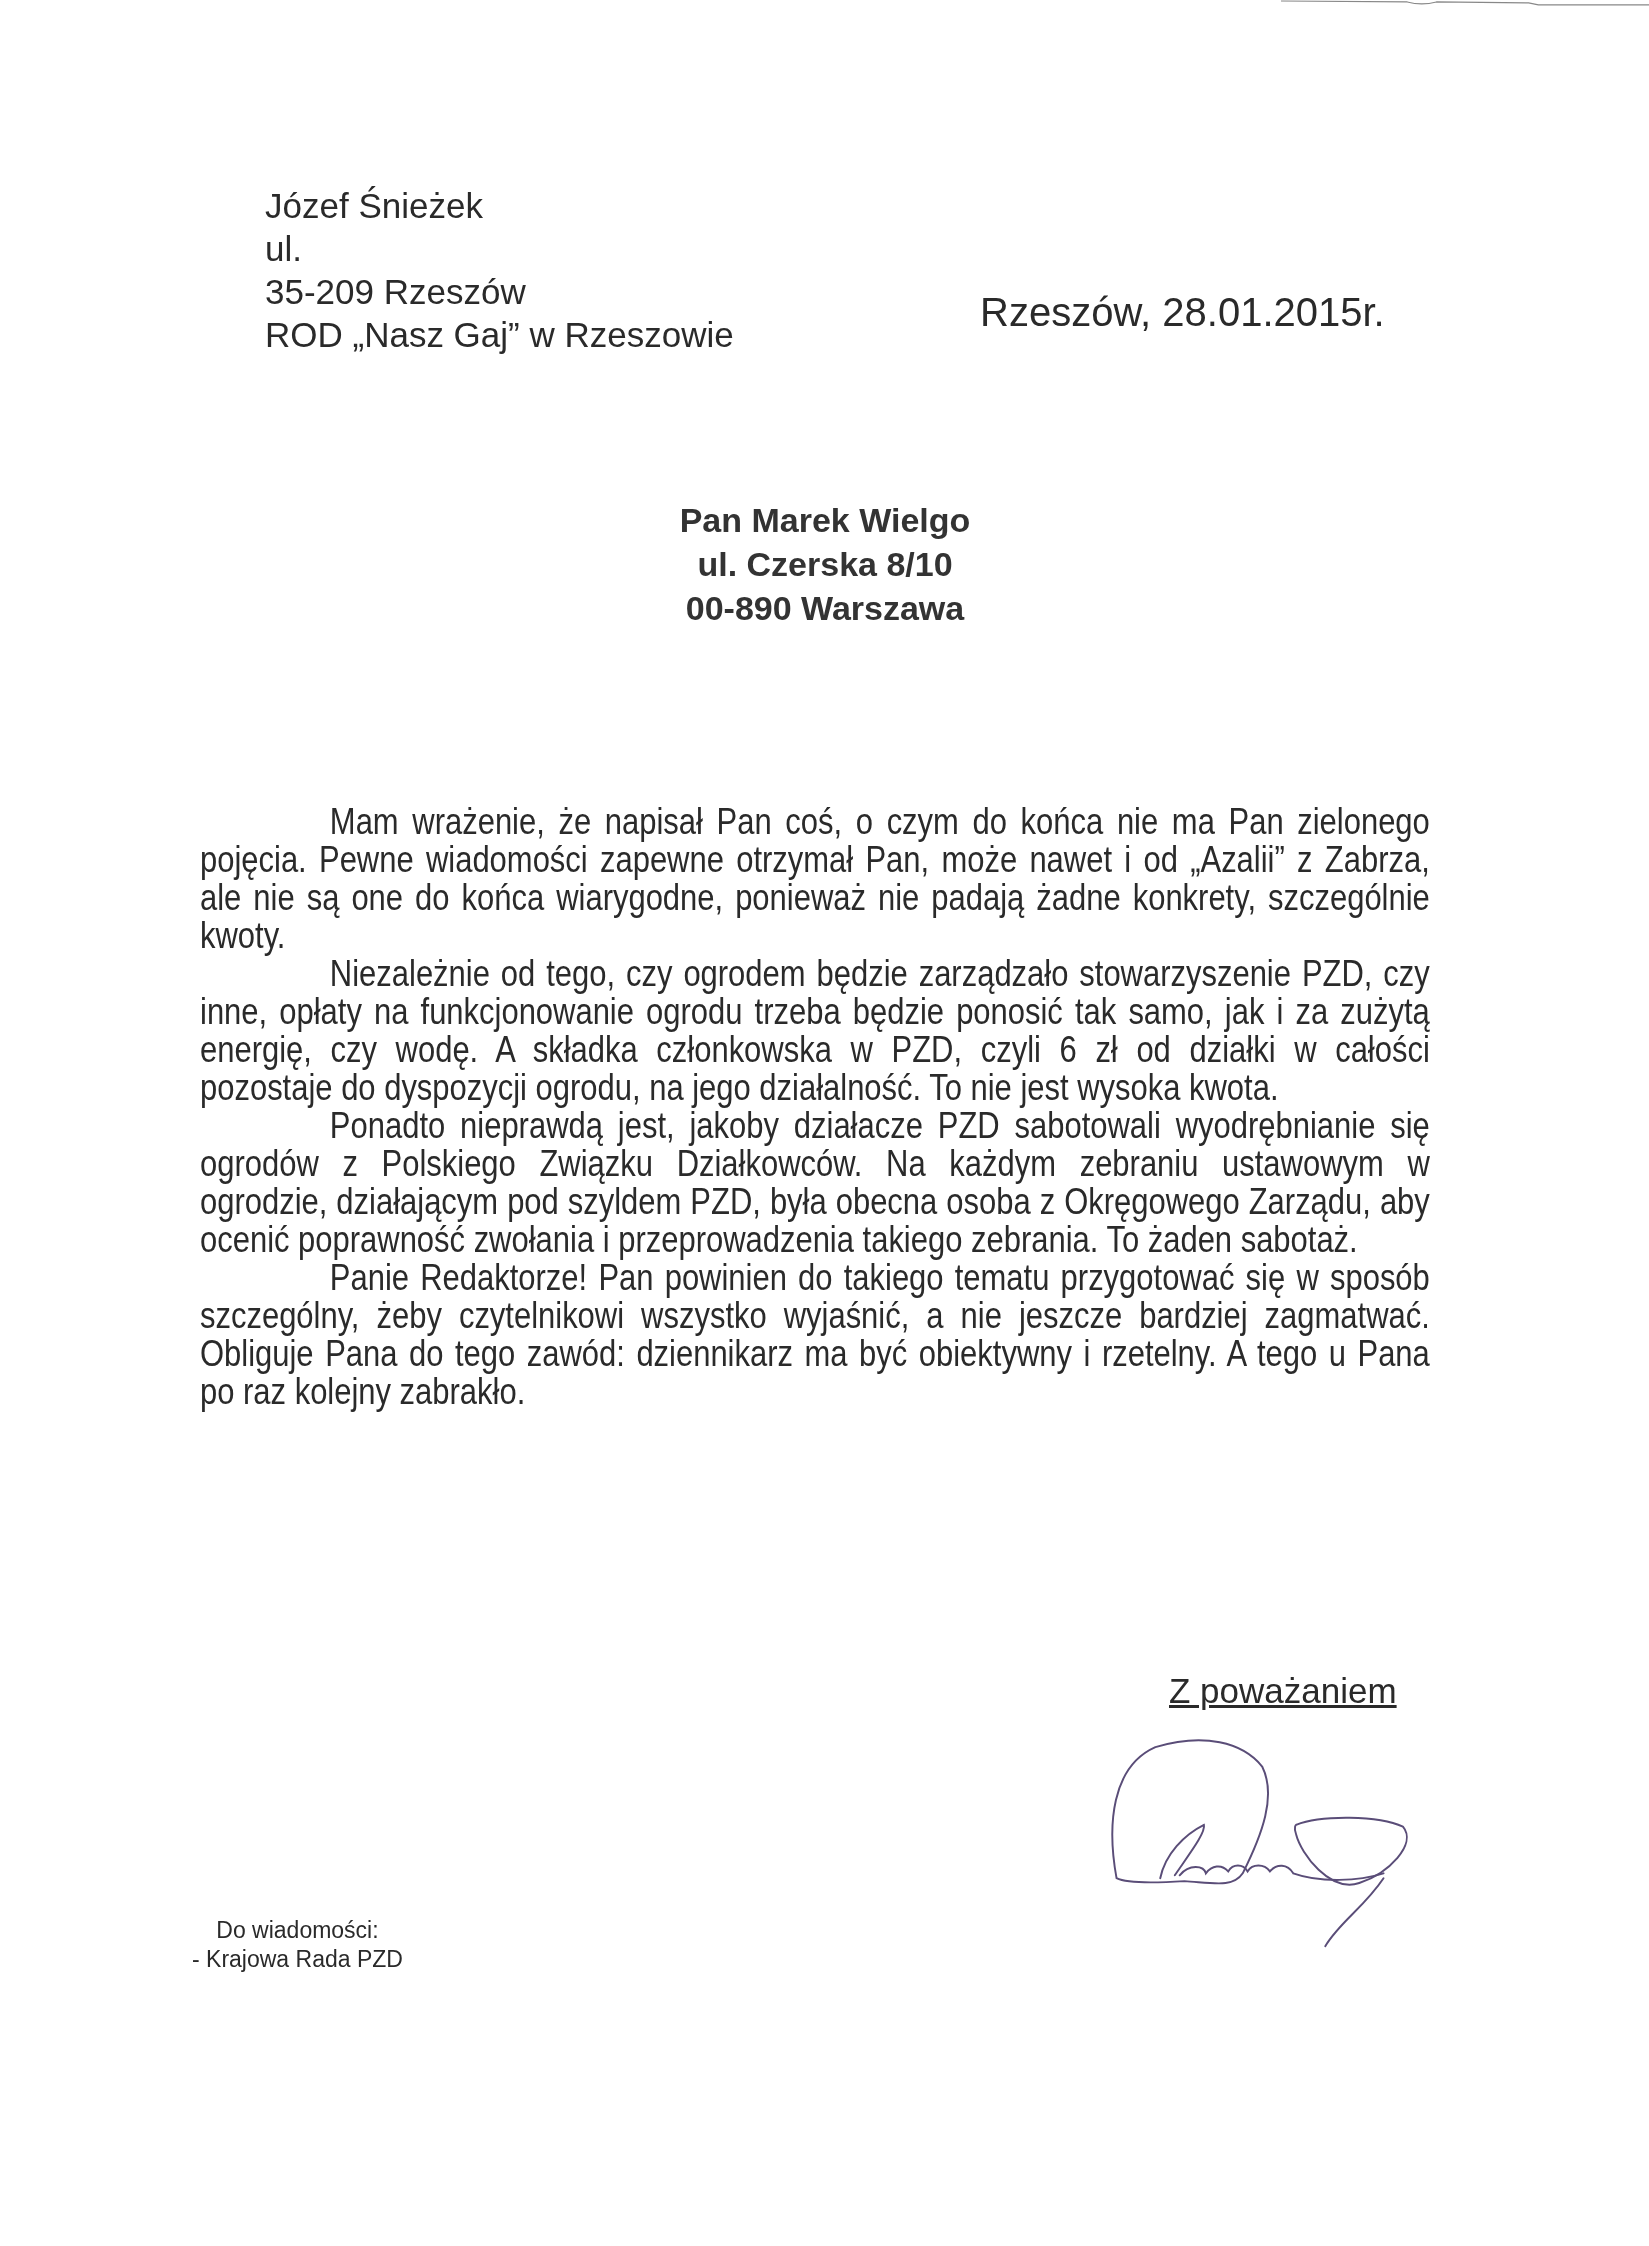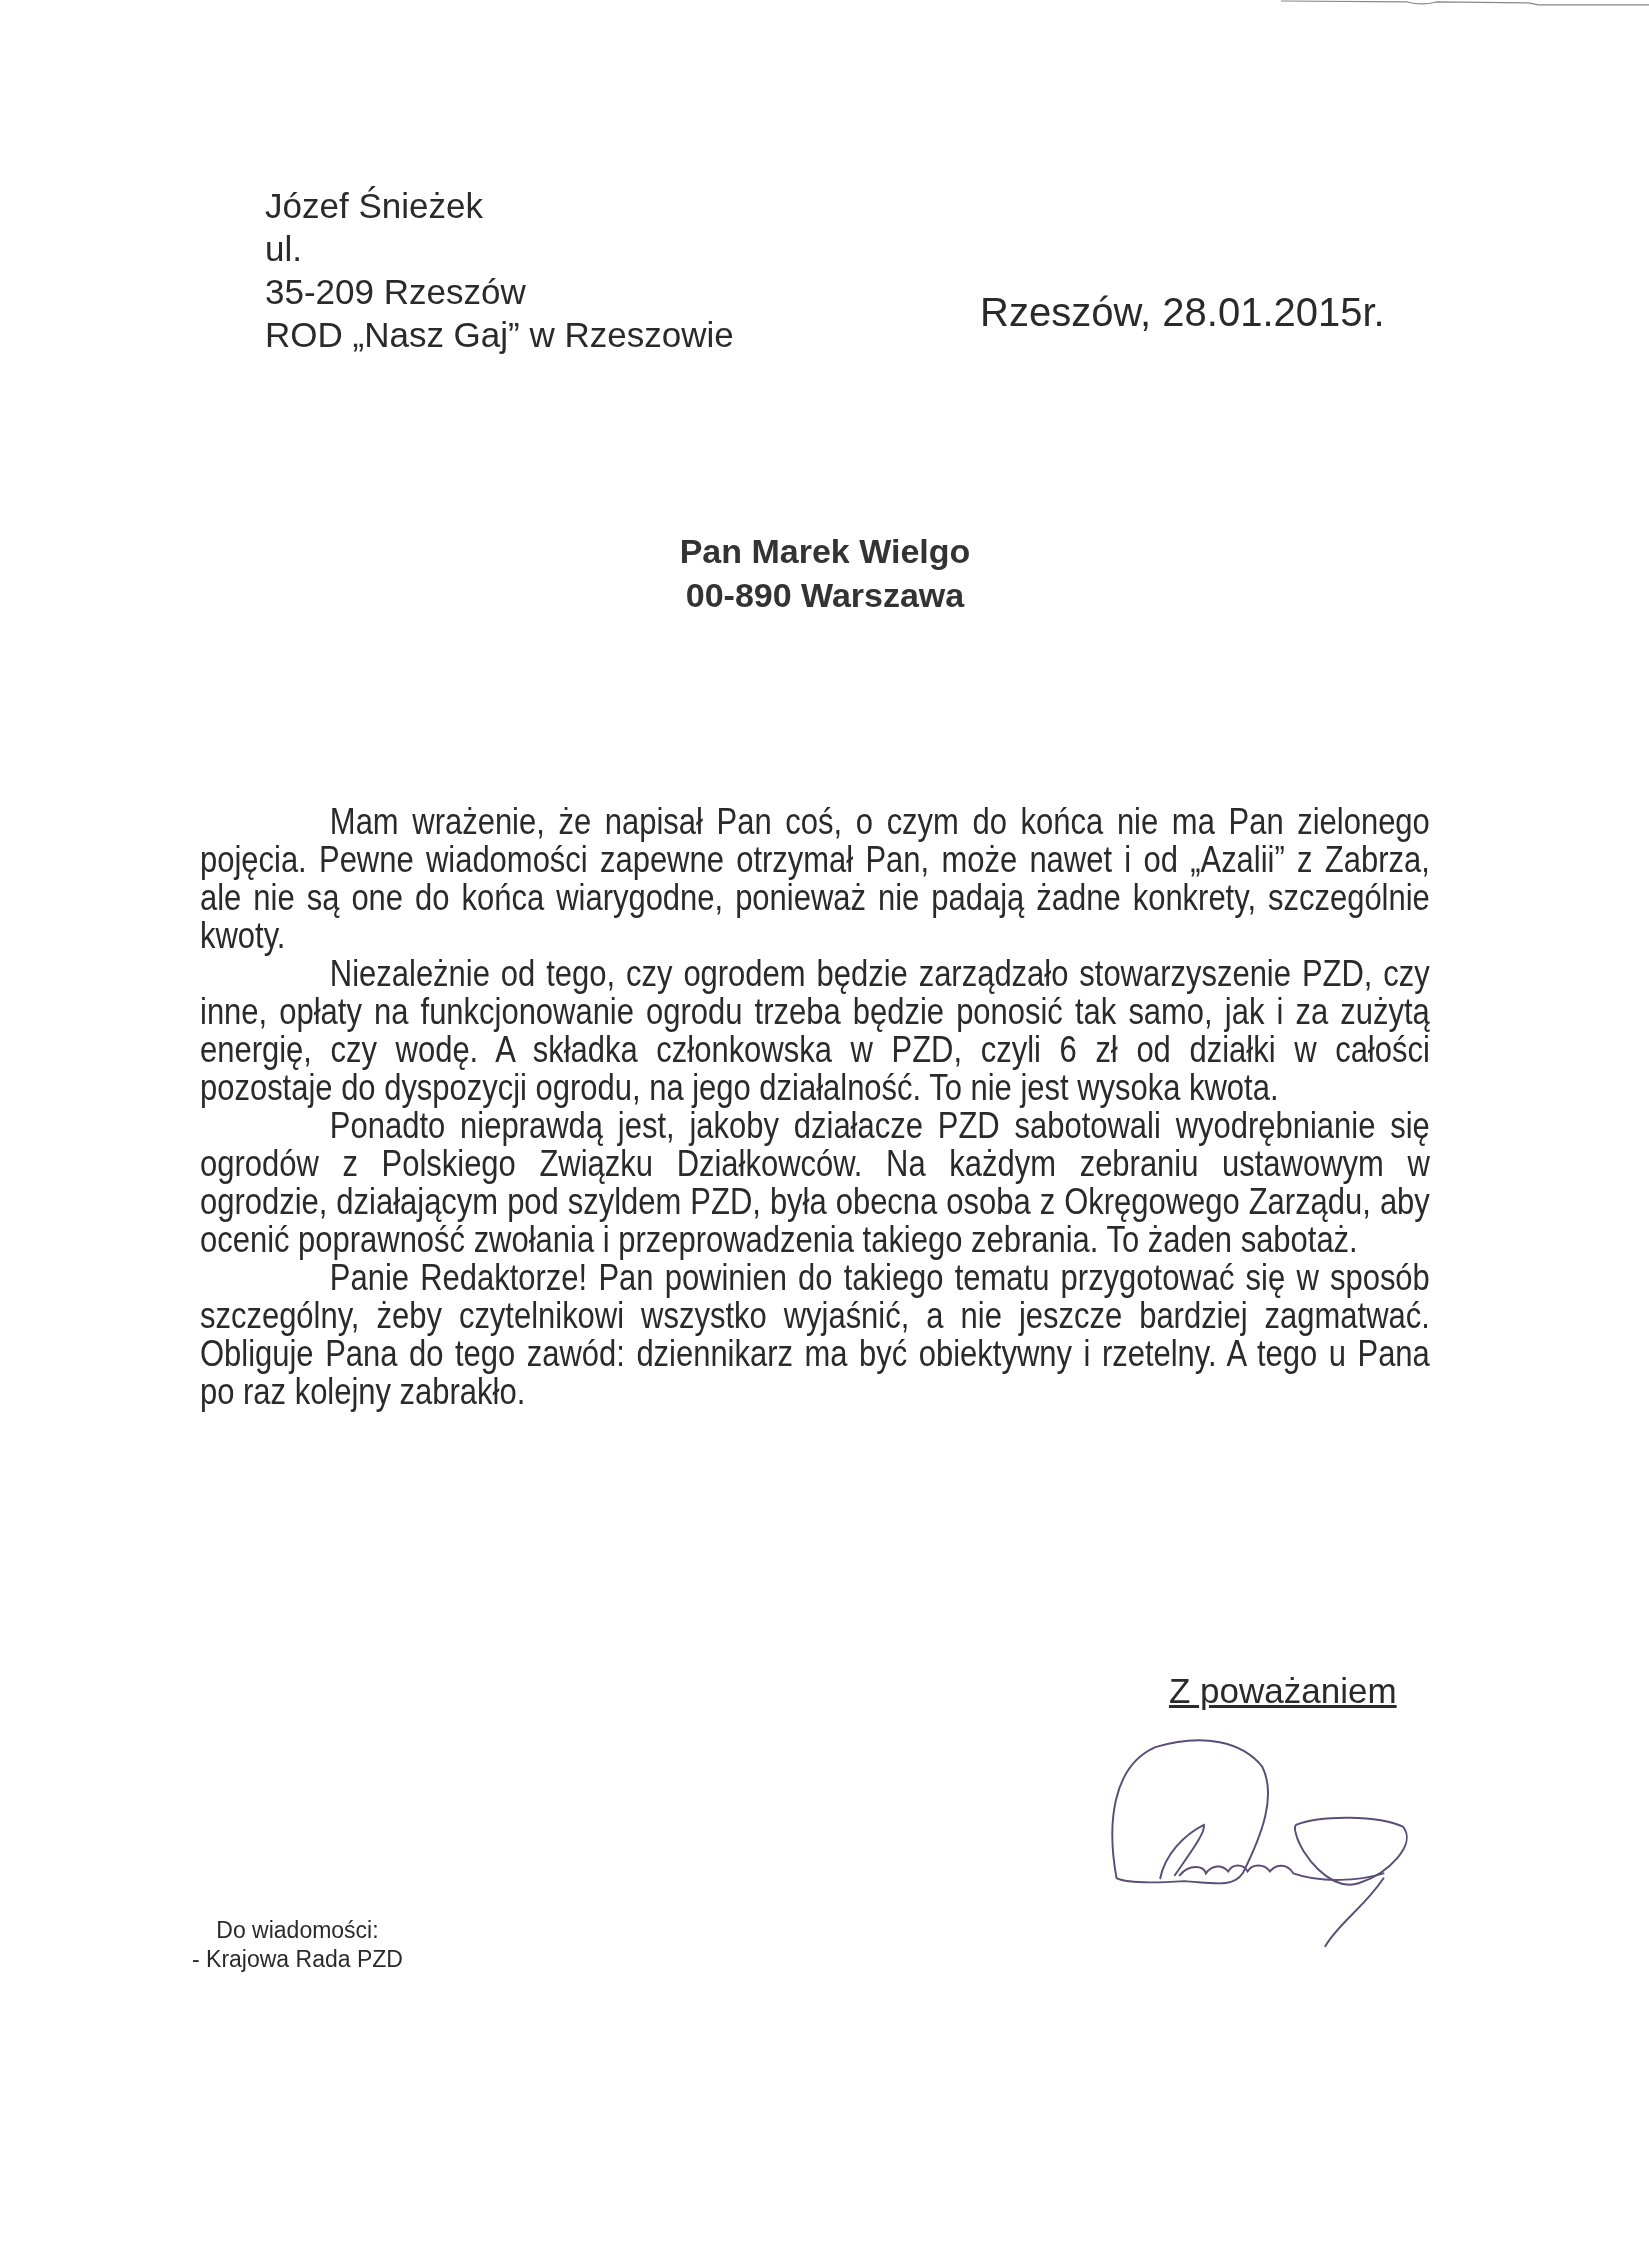--- a/index.html
+++ b/index.html
@@ -6,21 +6,21 @@
     body {
       width: 1650px; height: 2246px; background: #ffffff; position: relative; overflow: hidden;
       color: #2a2a2a; font-family: "Liberation Sans", sans-serif;
     }
     .scan-edge { position: absolute; top: 0; left: 1281px; width: 369px; height: 7.8px; }
     .sender { position: absolute; left: 217px; top: 184px; font-size: 35px; line-height: 43px; margin-left: 48px; }
     .sender div { white-space: nowrap; }
     .sender .line2 { height: 43px; }
     .date { position: absolute; left: 980px; top: 291px; font-size: 40px; line-height: 43px; white-space: nowrap; }
     .recipient {
-      position: absolute; left: 621px; width: 408px; top: 529px; text-align: center;
+      position: absolute; left: 621px; width: 408px; top: 498px; text-align: center;
       font-family: "Liberation Sans", sans-serif; font-weight: bold; font-size: 34px; line-height: 44px; color: #333;
     }
     .recipient div { white-space: nowrap; }
     .body {
       position: absolute; left: 200px; top: 803px; width: 1230px;
       font-family: "Liberation Sans Narrow", "Liberation Sans", sans-serif;
       font-size: 36px; line-height: 38px; text-align: justify; text-align-last: left;
       transform: scaleX(0.86); transform-origin: left top; width: 1430px;
     }
     .body p { margin: 0; text-indent: 151px; }
@@ -39,20 +39,21 @@
   <div>Józef Śnieżek</div>
   <div class="line2">ul.</div>
   <div>35-209 Rzeszów</div>
   <div>ROD „Nasz Gaj” w Rzeszowie</div>
 </div>
 
 <div class="date">Rzeszów, 28.01.2015r.</div>
 
 <div class="recipient">
   <div>Pan Marek Wielgo</div>
+  <div>ul. Czerska 8/10</div>
   <div>00-890 Warszawa</div>
 </div>
 
 <div class="body">
   <p>Mam wrażenie, że napisał Pan coś, o czym do końca nie ma Pan zielonego pojęcia. Pewne wiadomości zapewne otrzymał Pan, może nawet i od „Azalii” z Zabrza, ale nie są one do końca wiarygodne, ponieważ nie padają żadne konkrety, szczególnie kwoty.</p>
   <p>Niezależnie od tego, czy ogrodem będzie zarządzało stowarzyszenie PZD, czy inne, opłaty na funkcjonowanie ogrodu trzeba będzie ponosić tak samo, jak i za zużytą energię, czy wodę. A składka członkowska w PZD, czyli 6 zł od działki w całości pozostaje do dyspozycji ogrodu, na jego działalność.  To nie jest wysoka kwota.</p>
   <p>Ponadto nieprawdą jest, jakoby działacze PZD sabotowali wyodrębnianie się ogrodów z Polskiego Związku Działkowców. Na każdym zebraniu ustawowym w ogrodzie, działającym pod szyldem PZD, była obecna osoba z Okręgowego Zarządu, aby ocenić poprawność zwołania i przeprowadzenia takiego zebrania. To żaden sabotaż.</p>
   <p>Panie Redaktorze! Pan powinien do takiego tematu przygotować się w sposób szczególny, żeby czytelnikowi wszystko wyjaśnić, a nie jeszcze bardziej zagmatwać. Obliguje Pana do tego zawód: dziennikarz ma być obiektywny i rzetelny. A tego u Pana po raz kolejny zabrakło.</p>
 </div>
 

